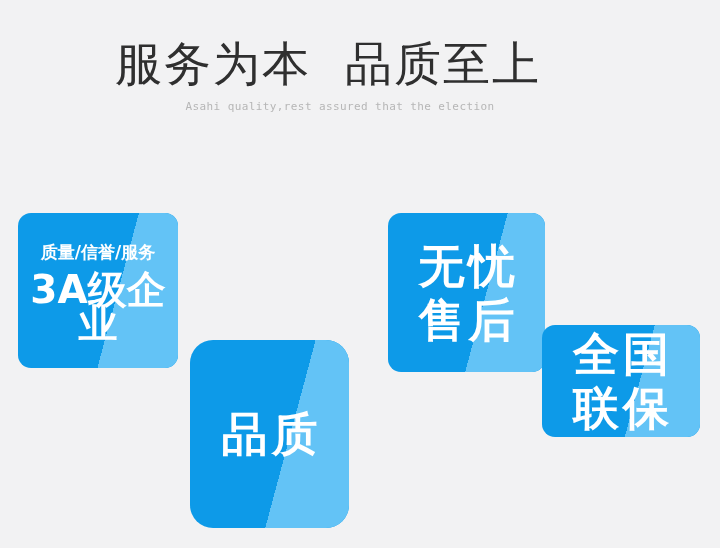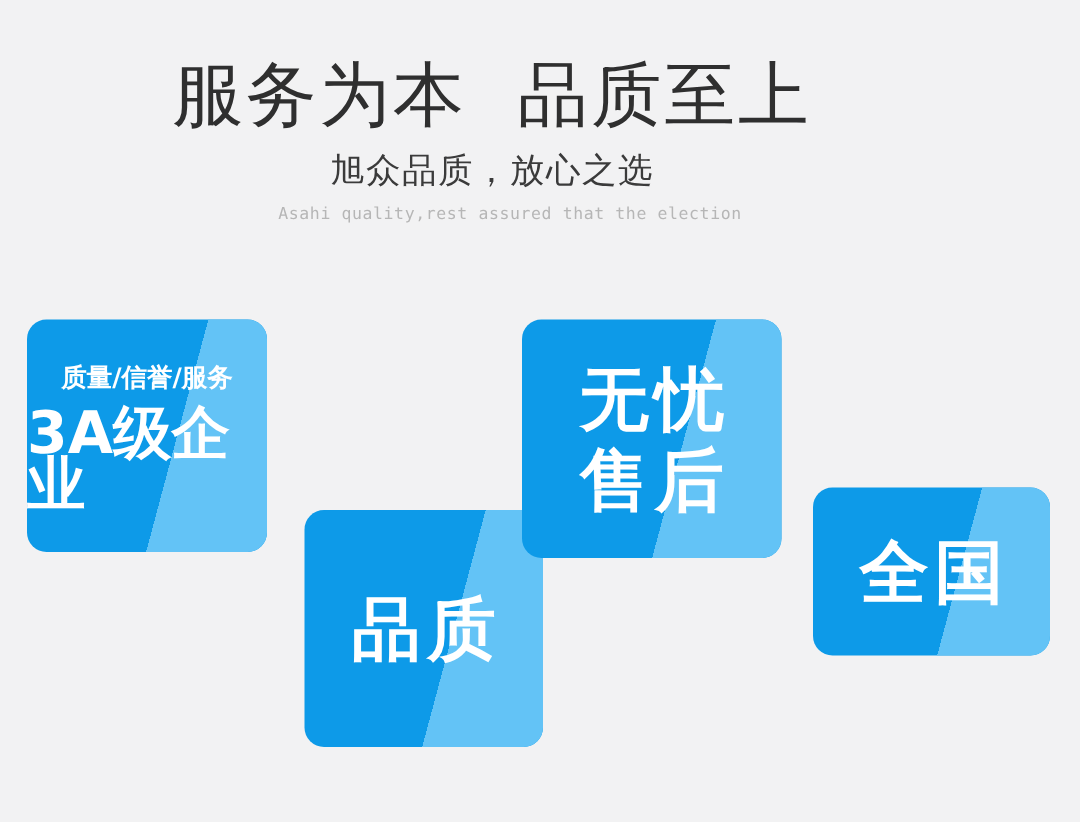--- a/index.html
+++ b/index.html
@@ -103,61 +103,61 @@
   .tile-text {
     position: relative;
     z-index: 2;
     width: 100%;
     height: 100%;
     display: flex;
     flex-direction: column;
     align-items: center;
     justify-content: center;
     color: #ffffff;
+    text-align: center;
     font-family: "DejaVu Sans", "Liberation Sans", sans-serif;
     font-weight: bold;
   }
 
   
   #tile-certification { left: 18px;  top: 213px; width: 160px; height: 155px; }
   #tile-certification .line-small {
     font-size: 17px;
     line-height: 22px;
     letter-spacing: 0px;
     margin-bottom: 10px;
   }
   #tile-certification .line-large {
     font-size: 39px;
     line-height: 34px;
     letter-spacing: 0px;
   }
 
   
-  #tile-quality { left: 203px; top: 340px; width: 159px; height: 158px; }
+  #tile-quality { left: 190px; top: 340px; width: 159px; height: 188px; border-radius: 23px; }
   
-  #tile-service { left: 348px; top: 213px; width: 173px; height: 159px; }
+  #tile-service { left: 388px; top: 213px; width: 157px; height: 159px; }
   
   #tile-warranty { left: 542px; top: 325px; width: 158px; height: 112px; }
 
   .tile-big .line-a,
   .tile-big .line-b {
     font-size: 46px;
     line-height: 54px;
     letter-spacing: 4px;
     text-indent: 4px;
   }
 </style>
 </head>
 <body>
 
 <div id="promo-banner">
 
   <div id="header-block">
     <h1 id="main-title">服务为本  品质至上</h1>
-    <p id="sub-title">旭众品质，放心之选</p>
     <p id="english-title">Asahi quality,rest assured that the election</p>
   </div>
 
   <div class="tile" id="tile-certification">
     <div class="tile-sheen"></div>
     <div class="tile-text">
       <span class="line-small">质量/信誉/服务</span>
       <span class="line-large">3A级企业</span>
     </div>
   </div>
@@ -174,17 +174,18 @@
     <div class="tile-text">
       <span class="line-a">无忧</span>
       <span class="line-b">售后</span>
     </div>
   </div>
 
   <div class="tile tile-big" id="tile-warranty">
     <div class="tile-sheen"></div>
     <div class="tile-text">
       <span class="line-a">全国</span>
+      <span class="line-b">联保</span>
     </div>
   </div>
 
   <div id="bottom-strip"></div>
 </div>
 
 </body></html>

